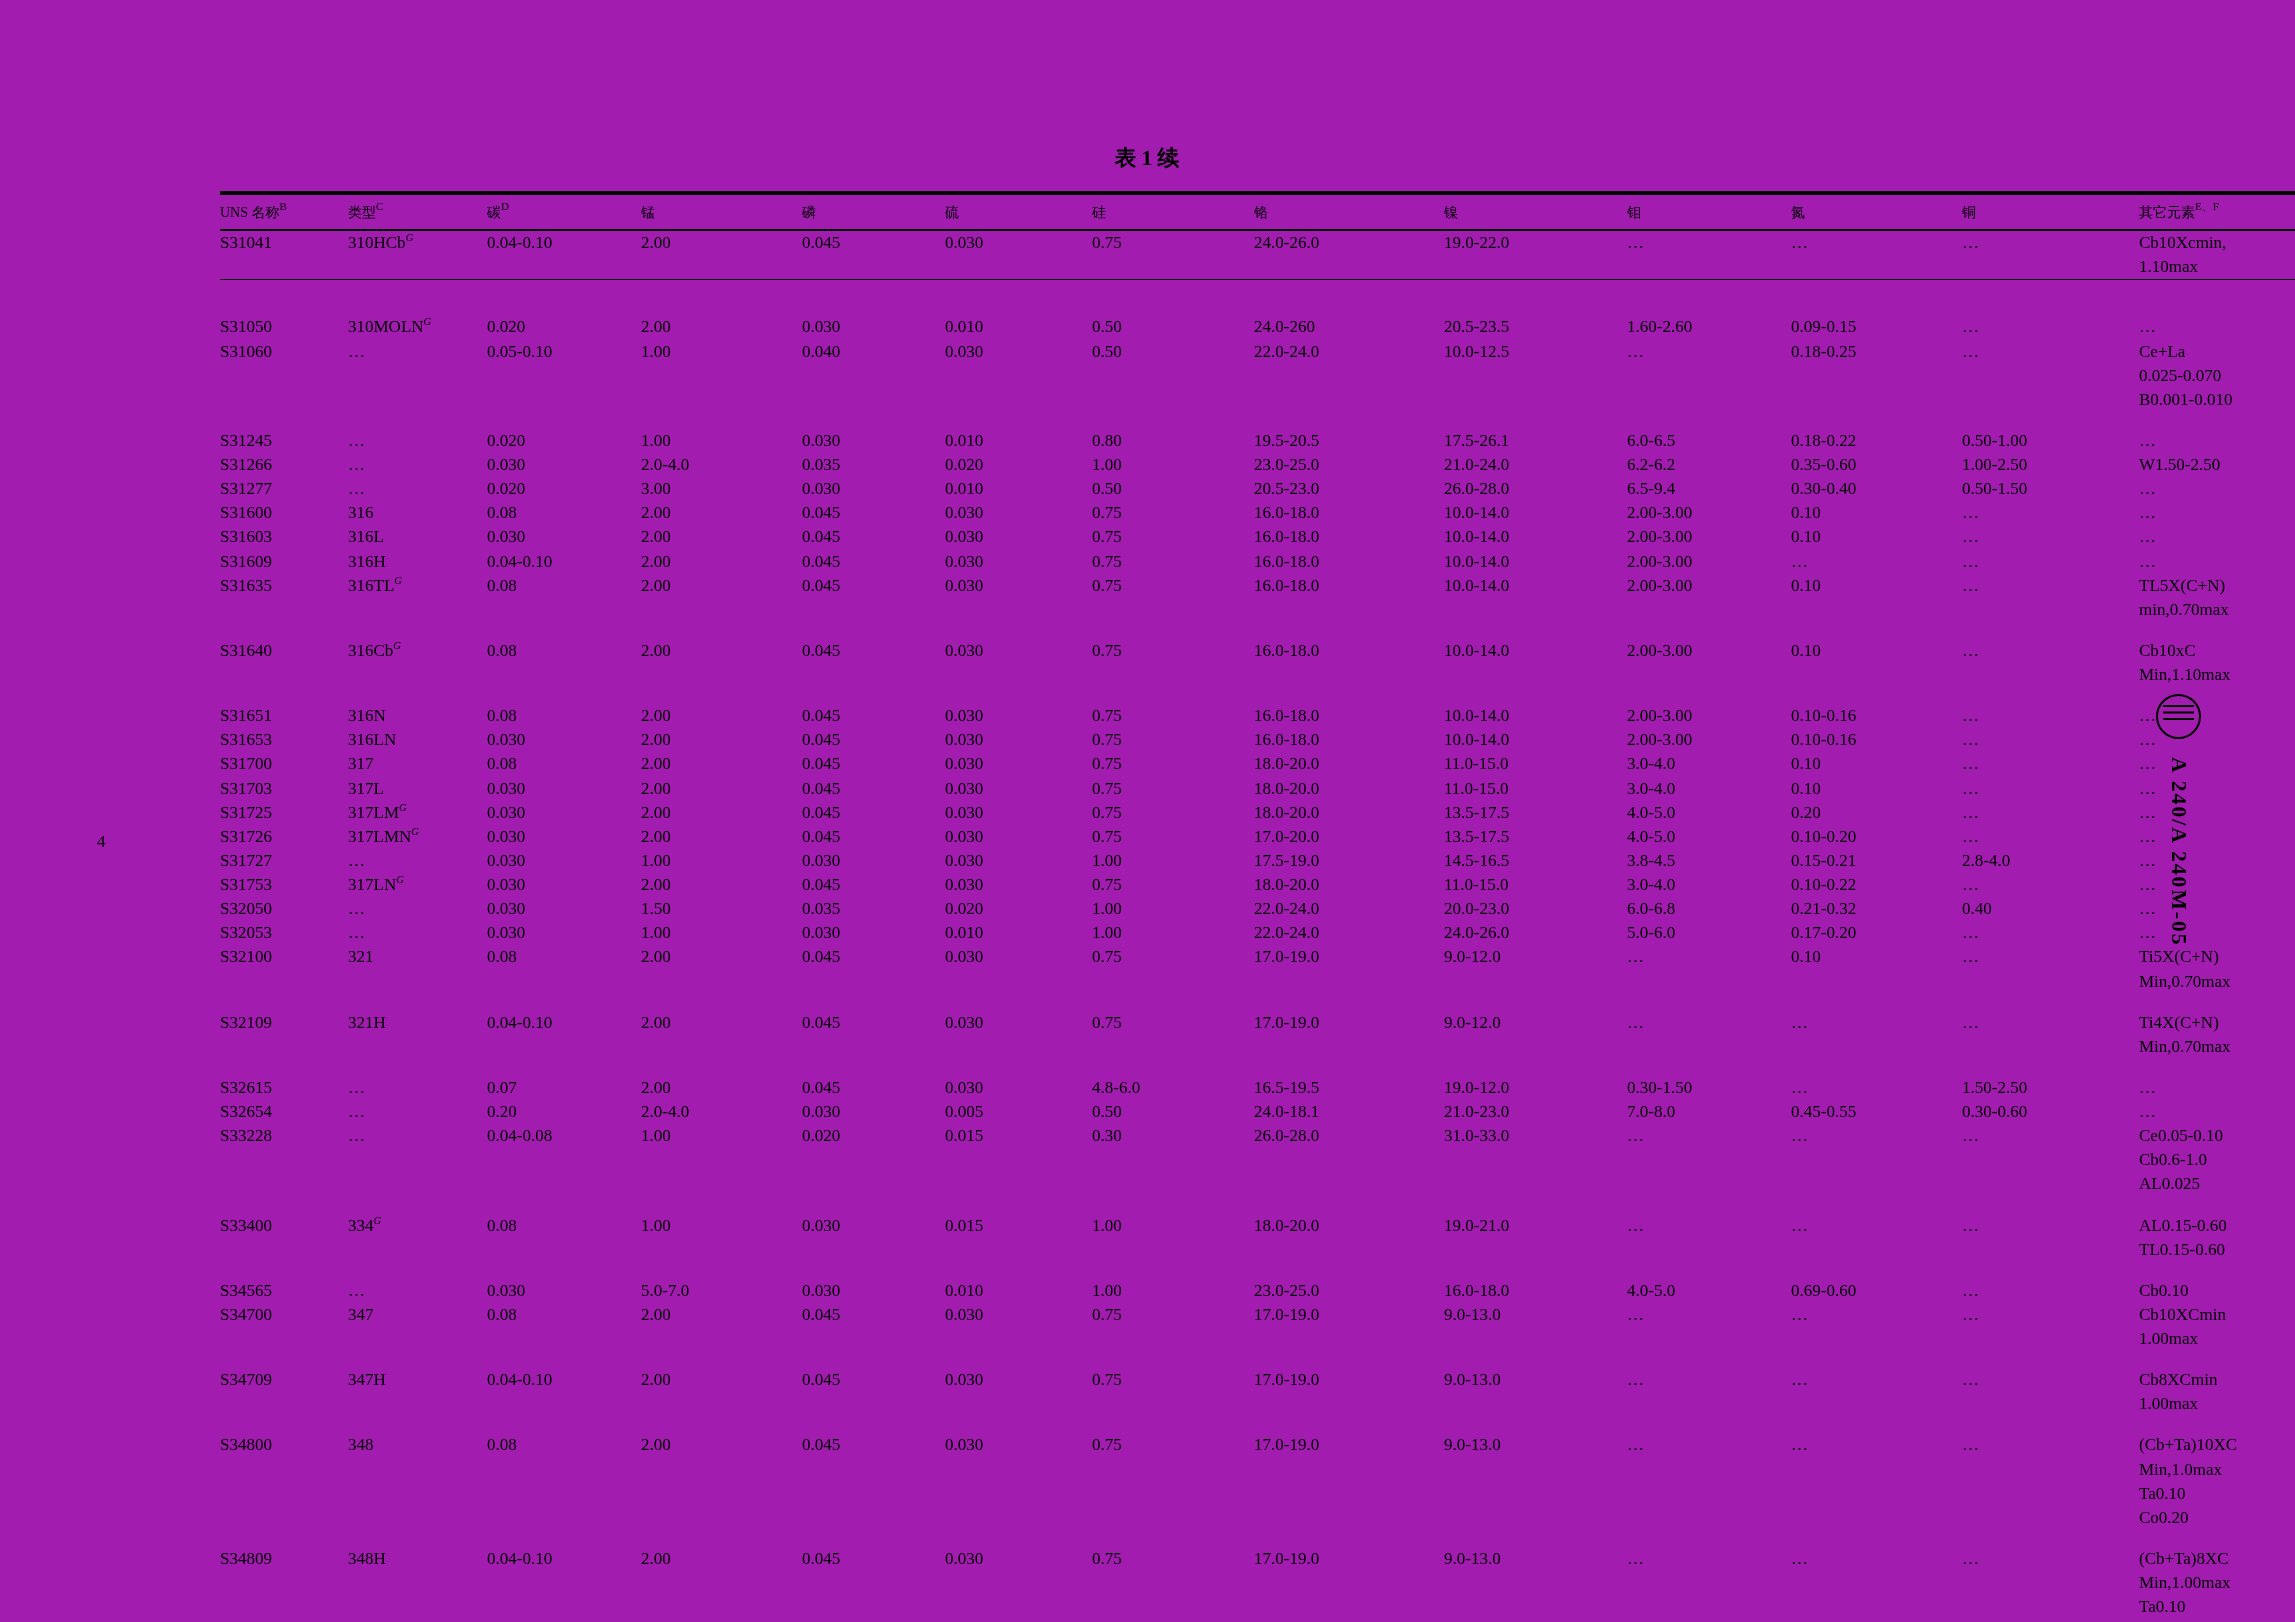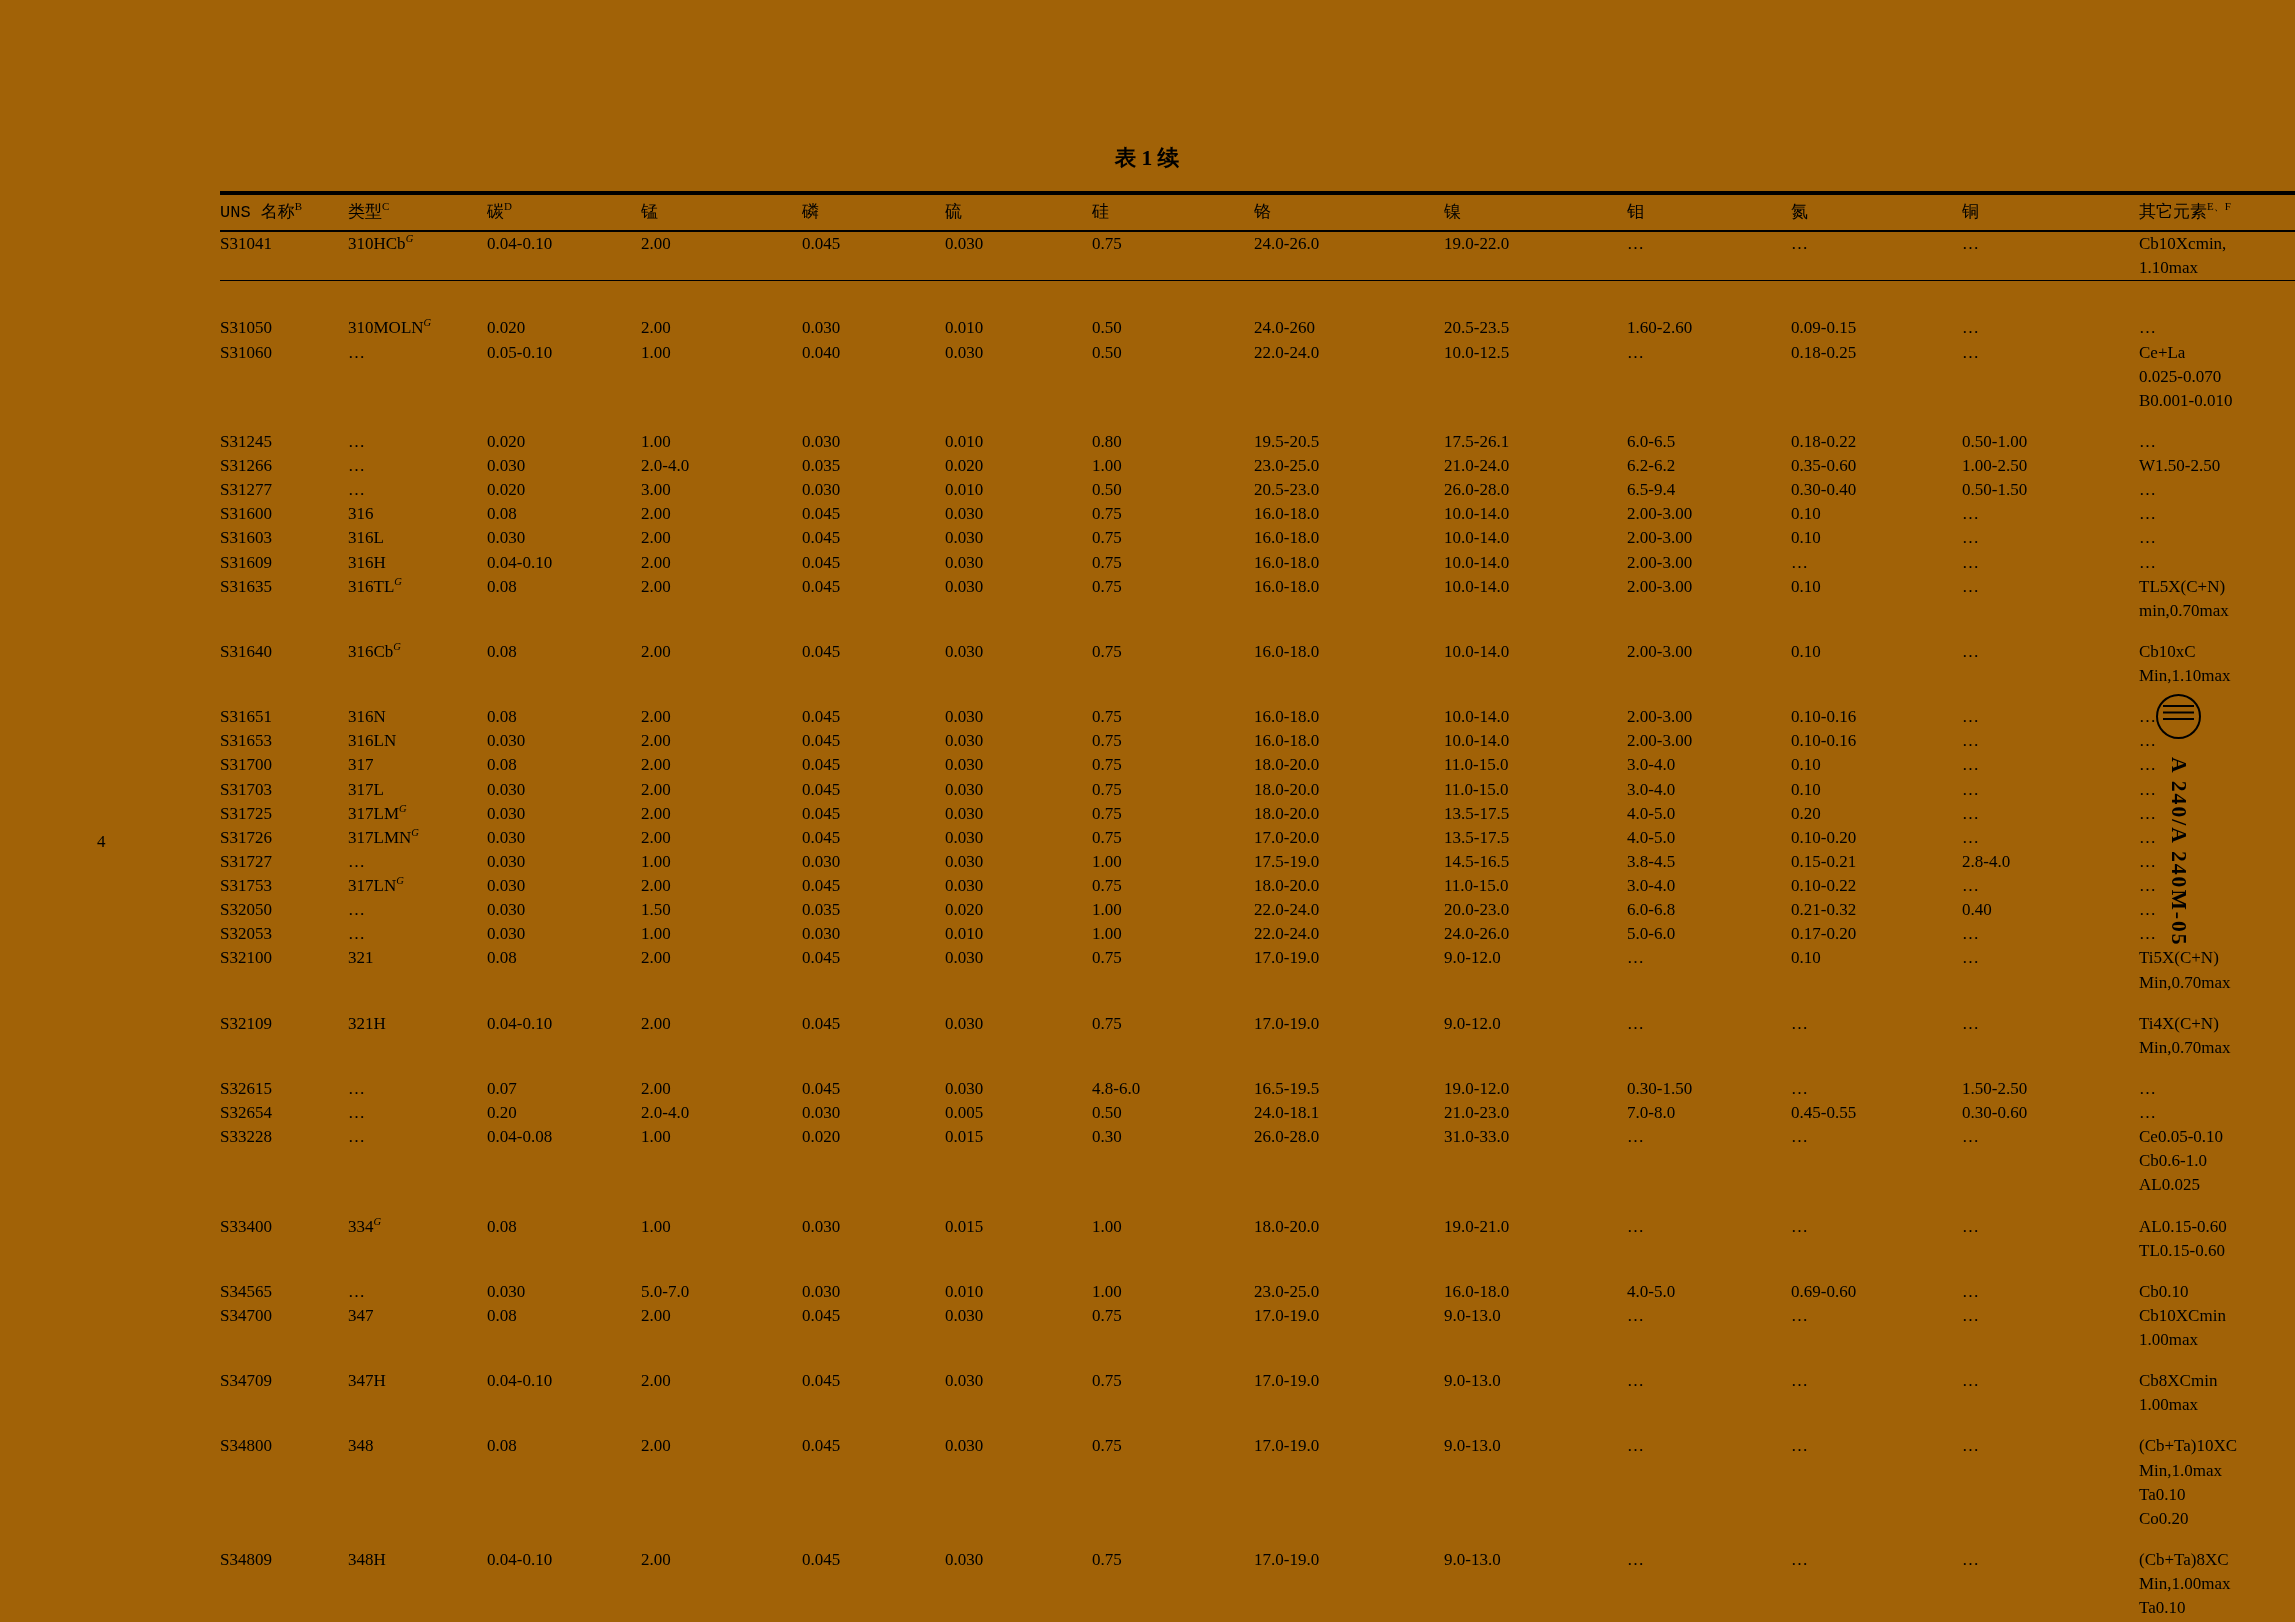--- a/index.html
+++ b/index.html
@@ -8,21 +8,21 @@
     background: #ffffff;
   }
   body {
     font-family: "Liberation Serif", "DejaVu Serif", serif;
     color: #000000;
   }
   .page {
     position: relative;
     width: 2295px;
     height: 1622px;
-    background: #a16207;
+    background: #a21caf;
     overflow: hidden;
   }
 
   
   .table-title {
     position: absolute;
     left: 0;
     top: 143px;
     width: 2295px;
     text-align: center;
@@ -82,21 +82,21 @@
     padding: 0 0 0 0;
     white-space: pre-line;
     font-size: 17px;
     line-height: 1.42;
   }
   tr.row td { padding-top: 0.7px; padding-bottom: 0.7px; }
   tr.gap-sm td { height: 17px; }
   tr.gap-md td { height: 35px; }
   sup { font-size: 0.62em; vertical-align: super; font-style: italic; }
   sup.up { font-style: normal; }
-  .cjk { font-family: Liberation Mono, monospace; font-size: 17px; }
+  .cjk { font-family: Liberation Serif, serif; font-size: 14px; }
 
   
   .page-number {
     position: absolute;
     left: 97px;
     top: 832px;
     font-size: 17px;
   }
   .side-bar {
     position: absolute;

